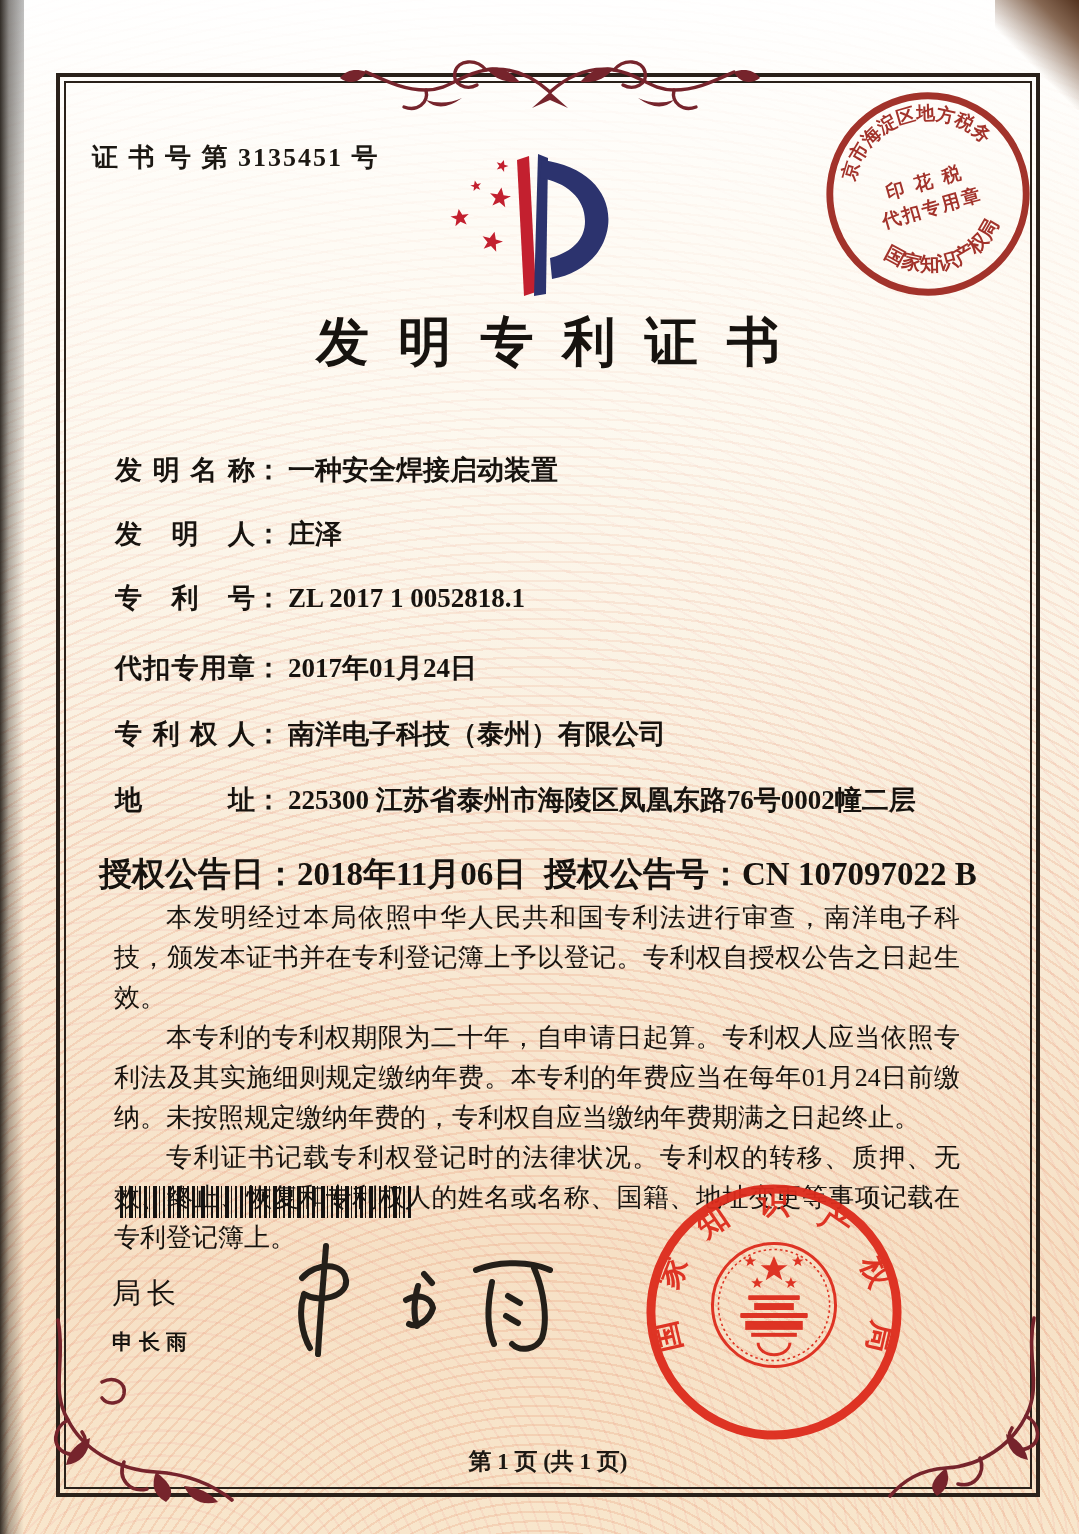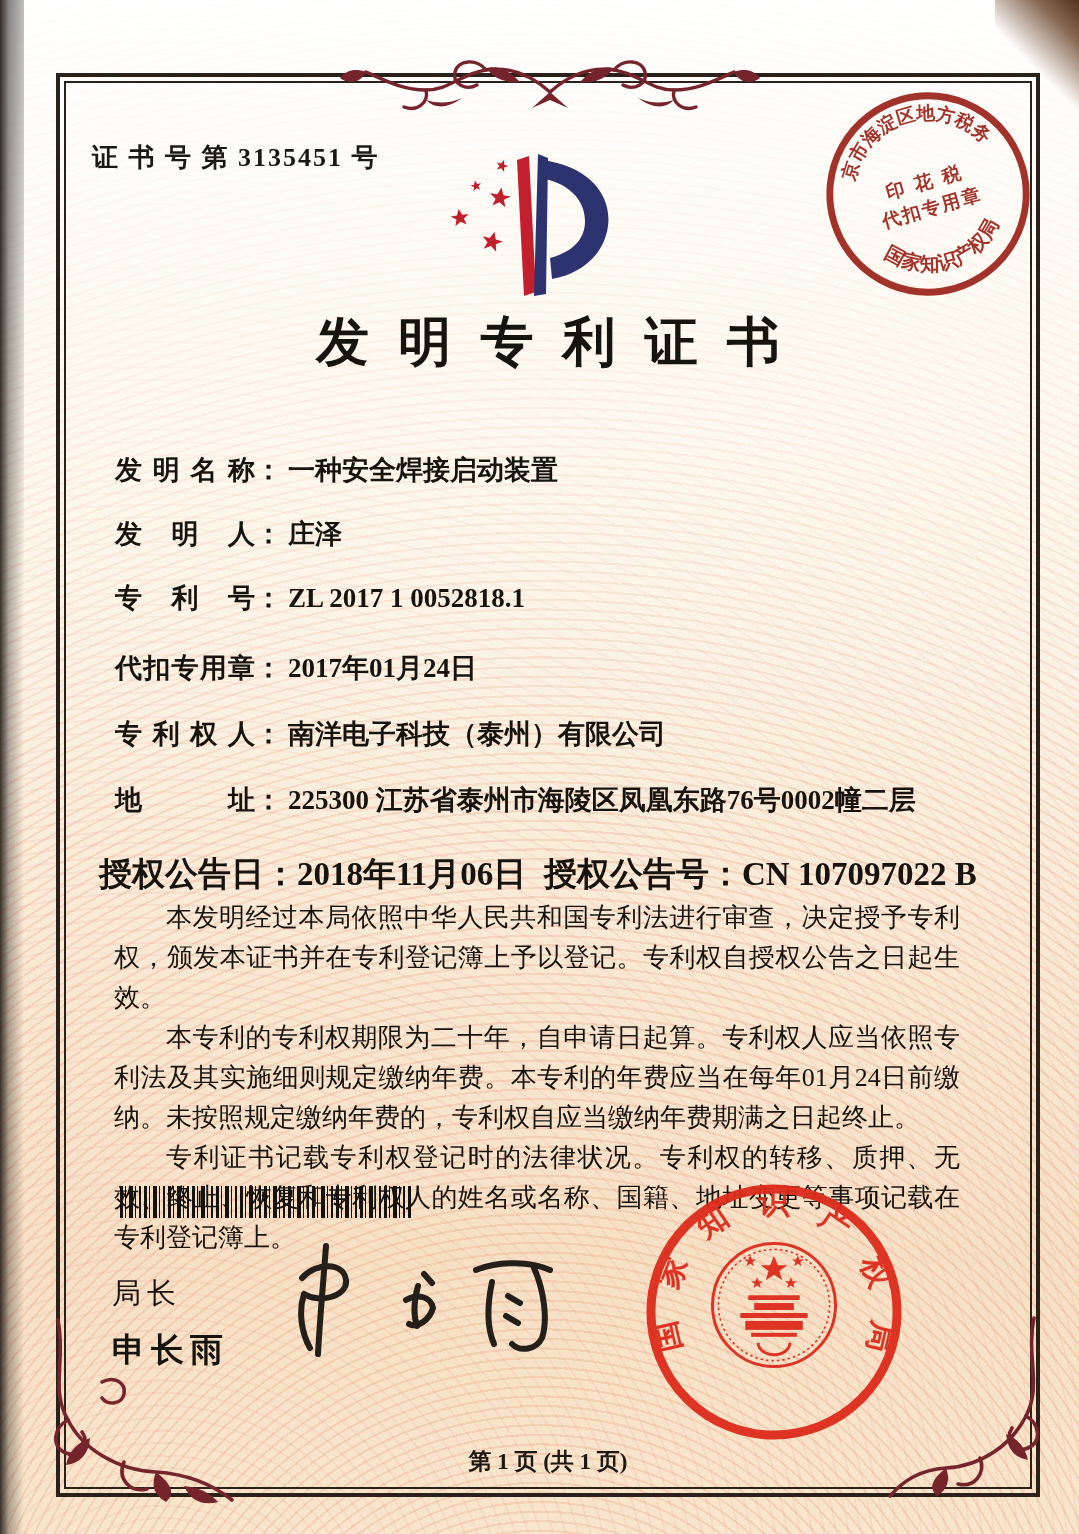--- a/index.html
+++ b/index.html
@@ -39,21 +39,21 @@
   .grant-no{position:absolute;left:445px;display:inline-block;}
 
   .paragraphs{position:absolute;left:114px;top:898px;width:846px;font-size:26px;line-height:40px;
     color:#17130f;text-align:justify;font-weight:500;}
   .paragraphs p{margin:0;text-indent:2em;}
 
   .barcode{position:absolute;left:120px;top:1186px;width:292px;height:32px;
     background:repeating-linear-gradient(90deg,#151210 0 3px,transparent 3px 5px,#151210 5px 6px,transparent 6px 9px,#151210 9px 13px,transparent 13px 15px,#151210 15px 16px,transparent 16px 19px,#151210 19px 21px,transparent 21px 24px);}
 
   .signer-title{position:absolute;left:112px;top:1274px;font-size:29px;font-weight:400;letter-spacing:6px;color:#17130f;}
-  .signer-name{position:absolute;left:112px;top:1328px;font-size:33px;font-weight:600;letter-spacing:6px;color:#17130f;}
+  .signer-name{position:absolute;left:112px;top:1328px;font-size:21px;font-weight:600;letter-spacing:6px;color:#17130f;}
   .autograph{position:absolute;left:268px;top:1236px;width:330px;height:132px;}
 
   .stamp-top{position:absolute;left:820px;top:86px;width:216px;height:216px;transform:rotate(-16deg);opacity:.93;}
   .seal-bottom{position:absolute;left:640px;top:1178px;width:268px;height:268px;opacity:.95;}
   .seal-date{position:absolute;left:648px;top:1364px;width:260px;text-align:center;
     font-size:26px;font-weight:700;color:#18140f;white-space:nowrap;}
 
   .footer{position:absolute;left:56px;right:39px;top:1446px;text-align:center;
     font-size:23px;font-weight:700;color:#1c1813;}
 
@@ -139,21 +139,21 @@
   <div class="field-row f5">
     <span class="field-label">地址</span><span class="field-colon">：</span><span>225300 江苏省泰州市海陵区凤凰东路76号0002幢二层</span>
   </div>
 
   <div class="grant-row">
     <span>授权公告日</span><span>：</span><span>2018年11月06日</span>
     <span class="grant-no"><span>授权公告号</span><span>：</span><span>CN 107097022 B</span></span>
   </div>
 
   <div class="paragraphs">
-    <p>本发明经过本局依照中华人民共和国专利法进行审查，决定授予专利权，颁发本证书并在专利登记簿上予以登记。专利权自授权公告之日起生效。</p>
+    <p>本发明经过本局依照中华人民共和国专利法进行审查，南洋电子科技，颁发本证书并在专利登记簿上予以登记。专利权自授权公告之日起生效。</p>
     <p>本专利的专利权期限为二十年，自申请日起算。专利权人应当依照专利法及其实施细则规定缴纳年费。本专利的年费应当在每年01月24日前缴纳。未按照规定缴纳年费的，专利权自应当缴纳年费期满之日起终止。</p>
     <p>专利证书记载专利权登记时的法律状况。专利权的转移、质押、无效、终止、恢复和专利权人的姓名或名称、国籍、地址变更等事项记载在专利登记簿上。</p>
   </div>
 
   <div class="barcode"></div>
 
   <div class="signer-title">局长</div>
   <div class="signer-name">申长雨</div>
   <svg class="autograph" viewBox="0 0 330 132">
     <g stroke="#241f19" stroke-width="6" fill="none" stroke-linecap="round" stroke-linejoin="round">

